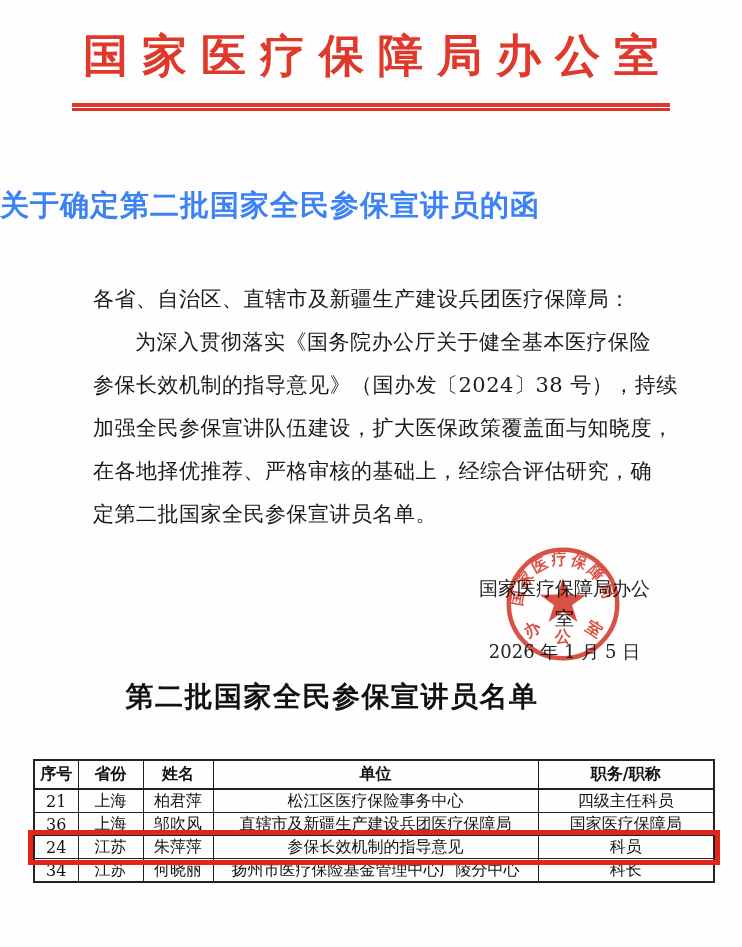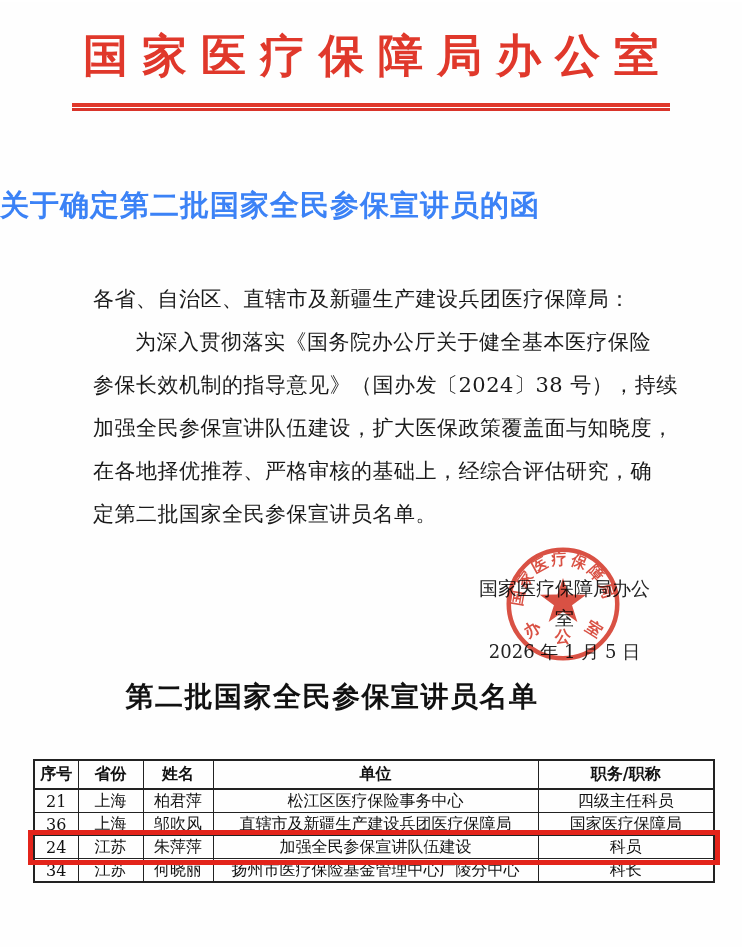--- a/index.html
+++ b/index.html
@@ -155,21 +155,21 @@
       <td>上海</td>
       <td>邬吹风</td>
       <td>直辖市及新疆生产建设兵团医疗保障局</td>
       <td>国家医疗保障局</td>
     </tr>
 
     <tr class="highlight">
       <td>24</td>
       <td>江苏</td>
       <td>朱萍萍</td>
-      <td>加强全民参保宣讲队伍建设</td>
+      <td>参保长效机制的指导意见</td>
       <td>科员</td>
     </tr>
 
     <tr>
       <td>34</td>
       <td>江苏</td>
       <td>何晓丽</td>
       <td>扬州市医疗保险基金管理中心广陵分中心</td>
       <td>科长</td>
     </tr>

